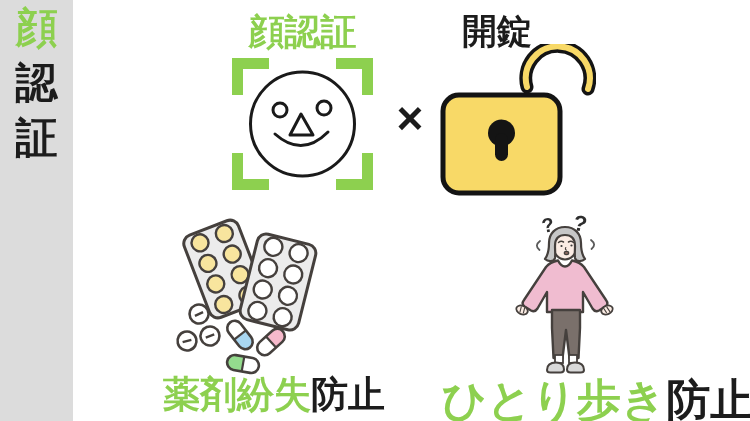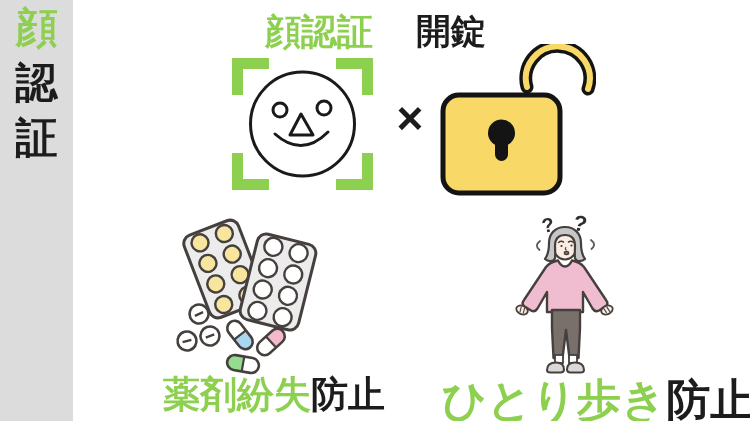--- a/index.html
+++ b/index.html
@@ -17,25 +17,25 @@
   
   .sidebar{
     position:absolute;left:0;top:0;width:73px;height:421px;background:var(--sidebar-bg);
     display:flex;flex-direction:column;align-items:center;box-sizing:border-box;
     padding-top:7px;gap:13px;
   }
   .v-char{font-size:42px;font-weight:bold;line-height:1.0;color:var(--ink);}
   .v-char.hl{color:var(--green);}
   
   .face-title{
-    position:absolute;left:232px;top:8px;width:141px;text-align:right;
+    position:absolute;left:232px;top:8px;width:141px;text-align:center;
     font-size:36px;font-weight:bold;color:var(--green);white-space:nowrap;
   }
   .unlock-title{
-    position:absolute;left:416px;top:8px;width:122px;
+    position:absolute;left:436px;top:8px;width:122px;text-align:center;
     font-size:35px;font-weight:bold;color:var(--ink);white-space:nowrap;
   }
   .multiply{
     position:absolute;left:388px;top:94px;width:44px;height:48px;line-height:48px;
     text-align:center;font-size:46px;font-weight:bold;color:var(--ink);
   }
   
   .face-svg{position:absolute;left:232px;top:58px;}
   .lock-svg{position:absolute;left:438px;top:44px;}
   .pills-svg{position:absolute;left:165px;top:212px;}

